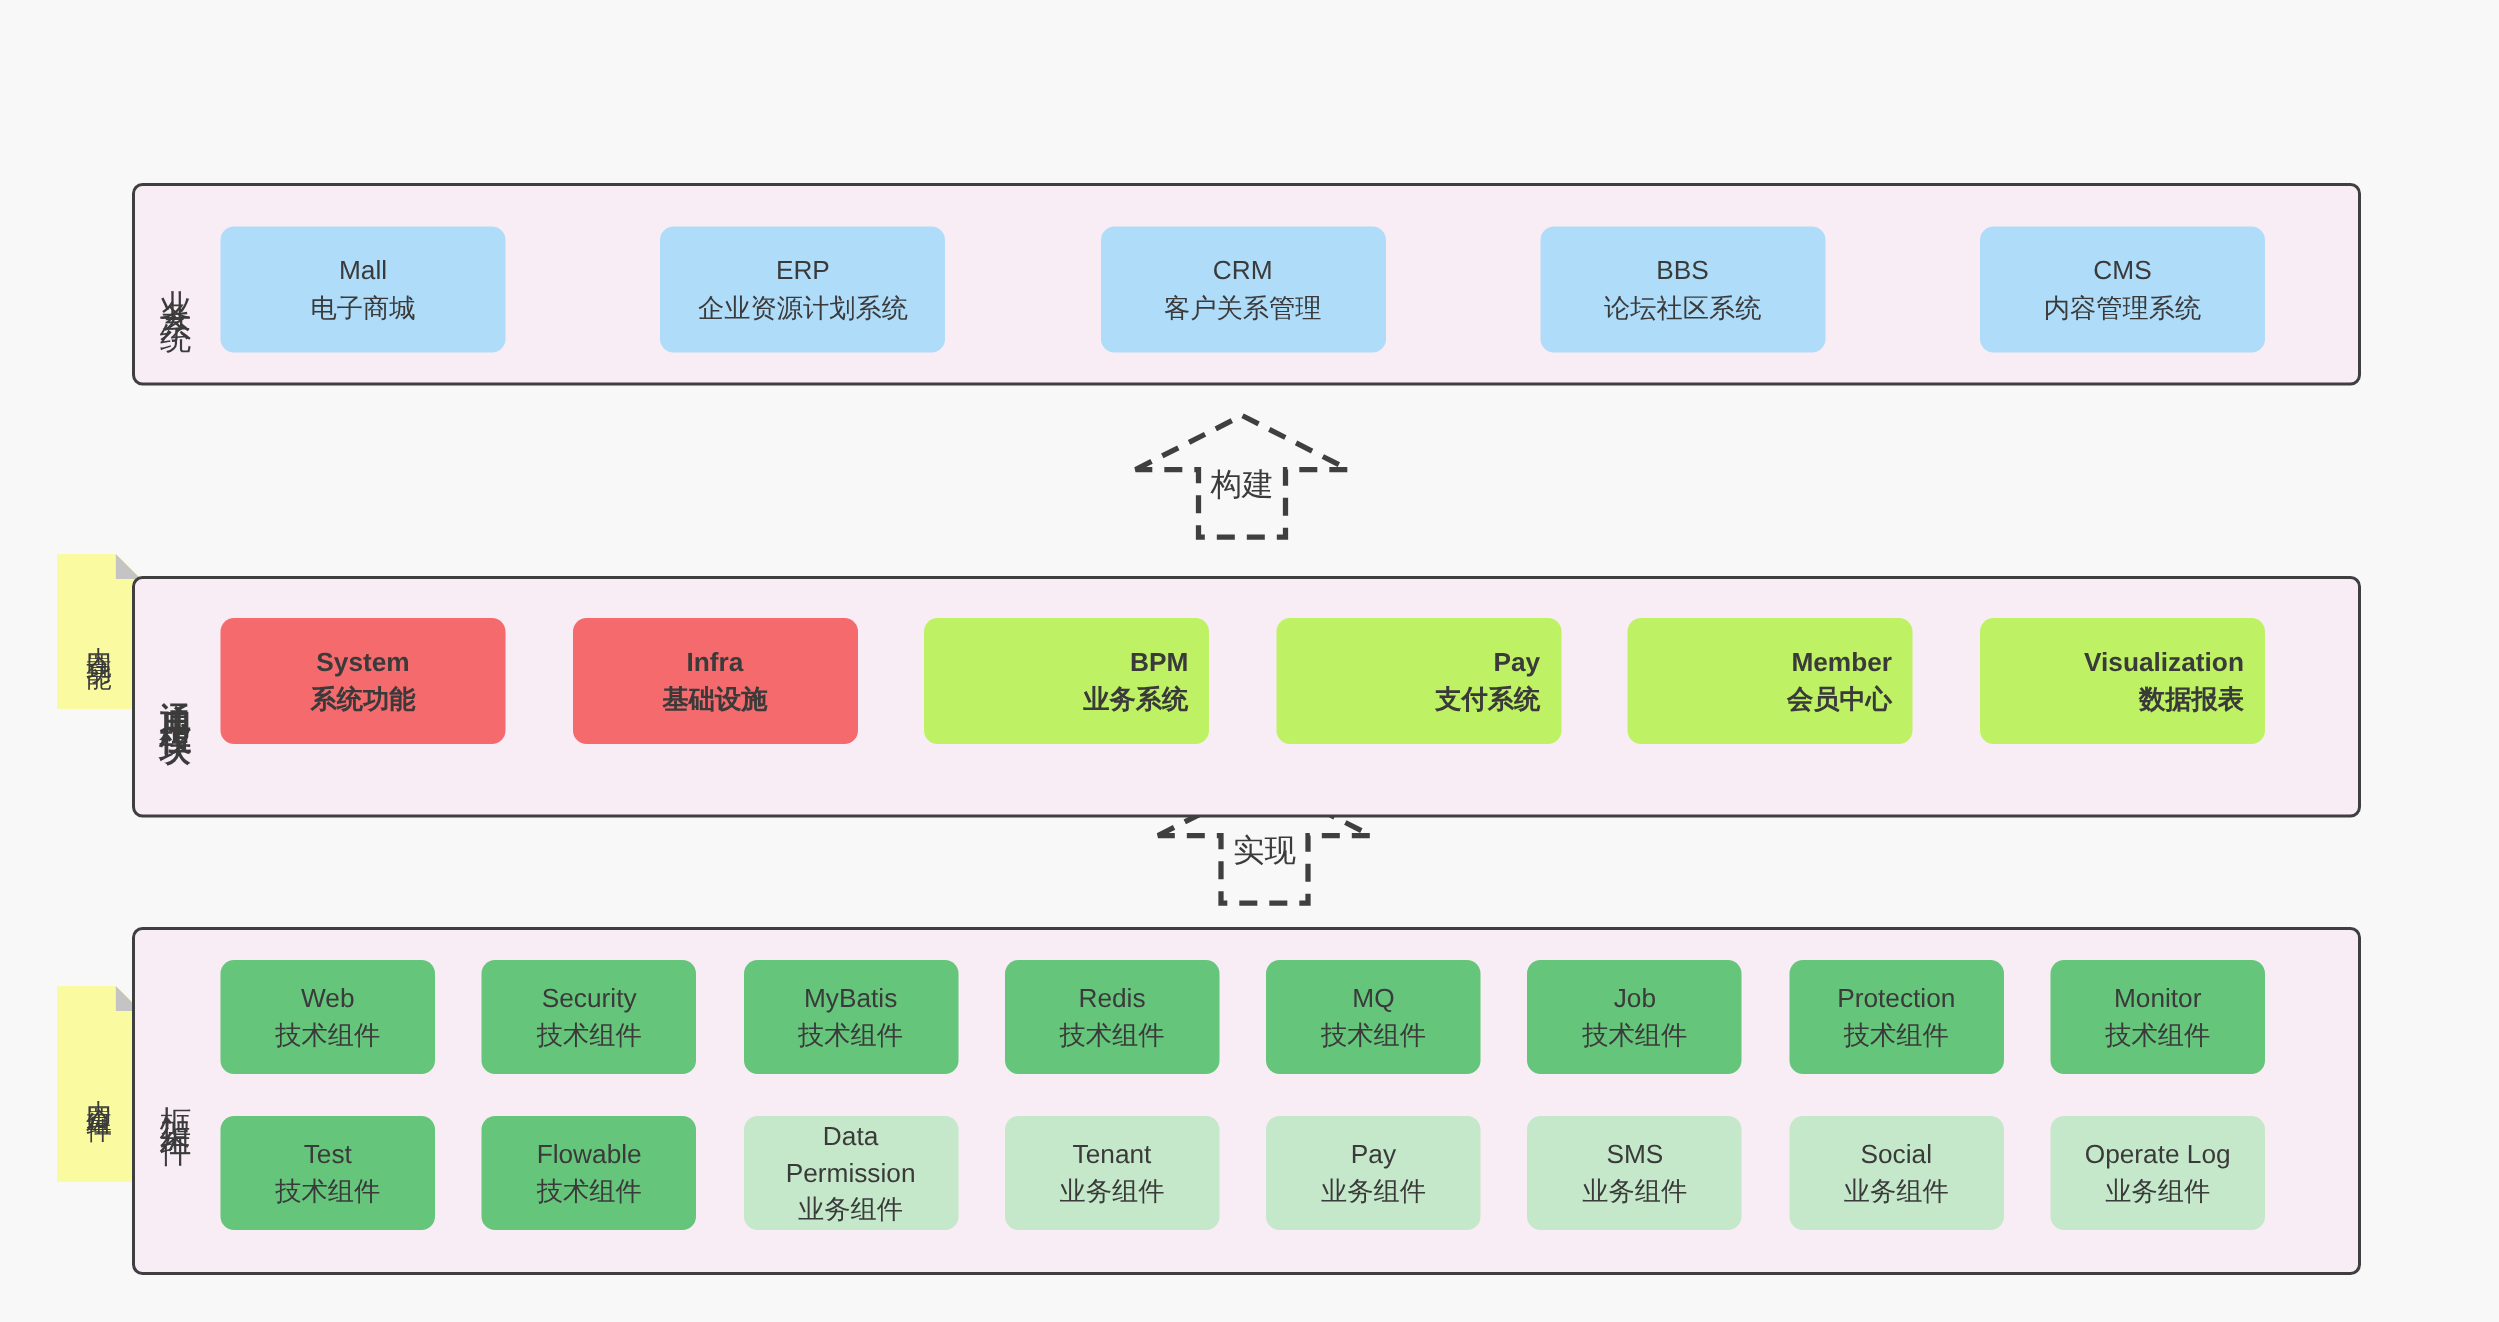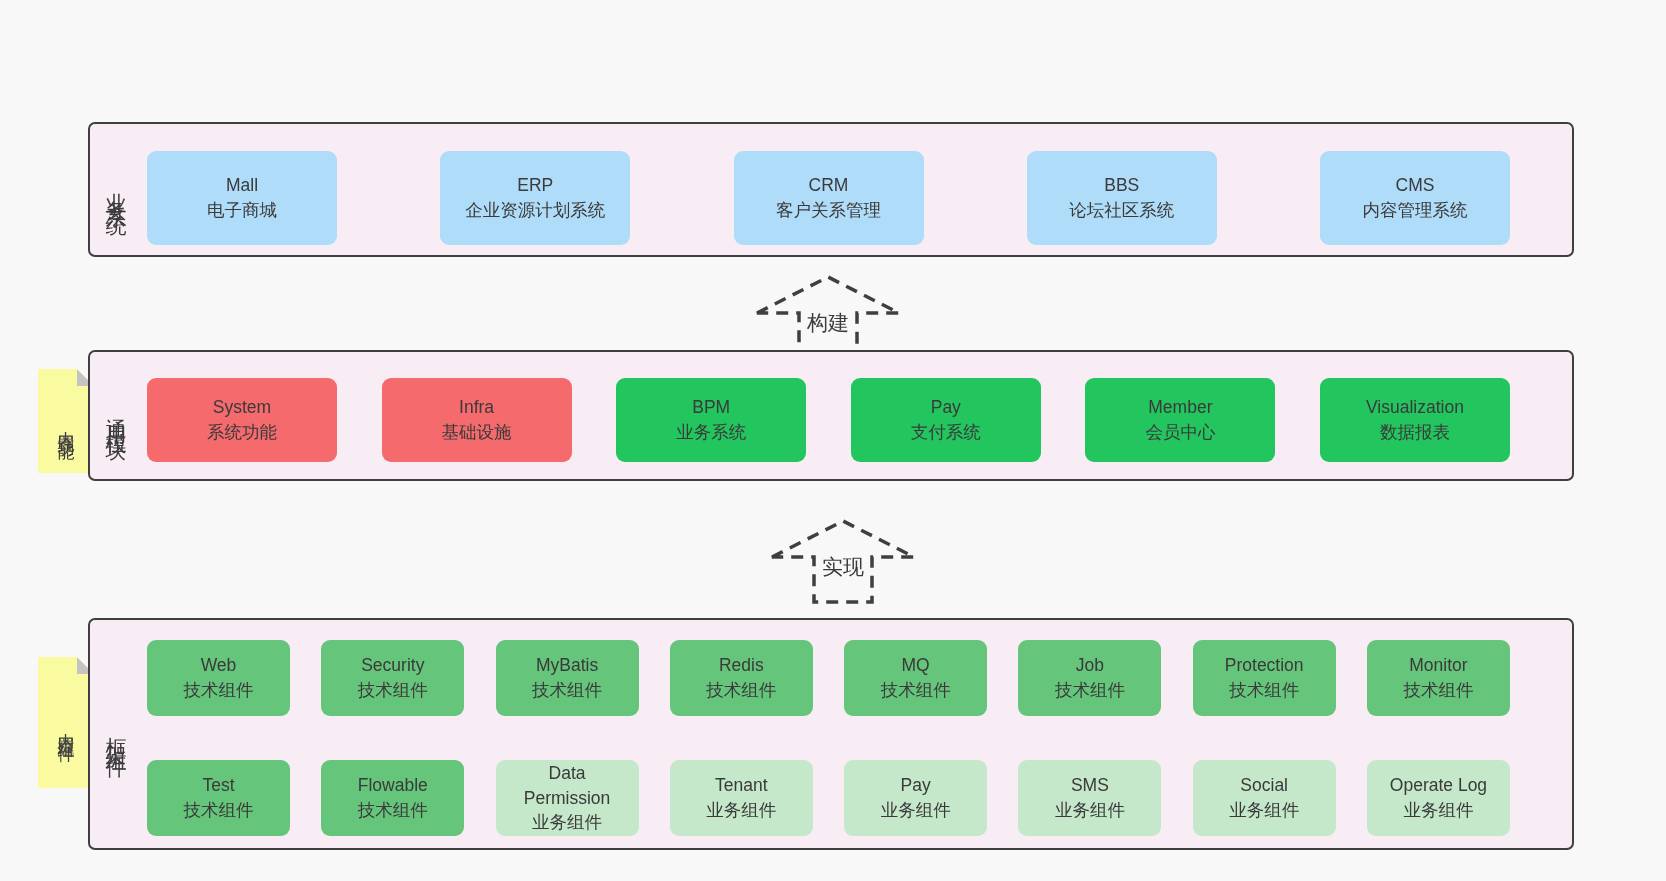--- a/index.html
+++ b/index.html
@@ -5,49 +5,49 @@
   html,body { margin:0; padding:0; background:#f8f8f8; }
   body { font-family:"Liberation Sans","DejaVu Sans",sans-serif; color:#3d3d3d; }
   .canvas { position:relative; width:1666px; height:881px; overflow:hidden; }
 
   
   .layer {
     position:absolute; left:88px; width:1486px; box-sizing:border-box;
     background:#f8edf5; border:2px solid #3f3f3f; border-radius:7px; z-index:1;
   }
   #layer-business   { top:122px; height:135px; }
-  #layer-common     { top:350px; height:131px; }
+  #layer-common     { top:384px; height:161px;font-weight:bold; }
   #layer-framework  { top:618px; height:232px; }
 
   .layer-label {
     position:absolute; left:12px; top:50%; transform:translateY(-50%);
     writing-mode:vertical-rl; text-orientation:upright;
     font-size:21px; letter-spacing:7px; color:#3b3b3b; white-space:nowrap;
   }
 
   
   .row { position:absolute; left:57px; right:62px; display:flex; justify-content:space-between; }
   #layer-business .row { top:27px; }
   #layer-common .row   { top:26px; }
   #layer-framework .row-1 { top:20px; }
-  #layer-framework .row-2 { top:124px;margin-top:16px; }
+  #layer-framework .row-2 { top:124px; }
 
   .box {
     box-sizing:border-box; border-radius:9px;
     display:flex; flex-direction:column; align-items:center; justify-content:center;
     text-align:center; font-size:17.5px; line-height:1.42; color:#3a3a3a;
     padding:4px 14px;
   }
-  .wide   { width:190px; height:94px; }
+  .wide   { width:190px; height:84px; }
   #layer-common .wide { height:84px; }
   .narrow { width:143px; height:76px; }
 
   .blue        { background:#afdcf8; }
   .red         { background:#f56a6d; }
-  .pink        { background:#22c55e; }
+  .pink        { background:#bef264;align-items:flex-end; }
   .green-dark  { background:#65c57b; }
   .green-light { background:#c4e8c9; }
 
   
   .note {
     position:absolute; left:38px; width:56px; background:#fafaa1; z-index:0;
     clip-path:polygon(0 0, calc(100% - 17px) 0, 100% 17px, 100% 100%, 0 100%);
     display:flex; align-items:center; justify-content:center;
   }
   #note-common    { top:369px; height:104px; }

